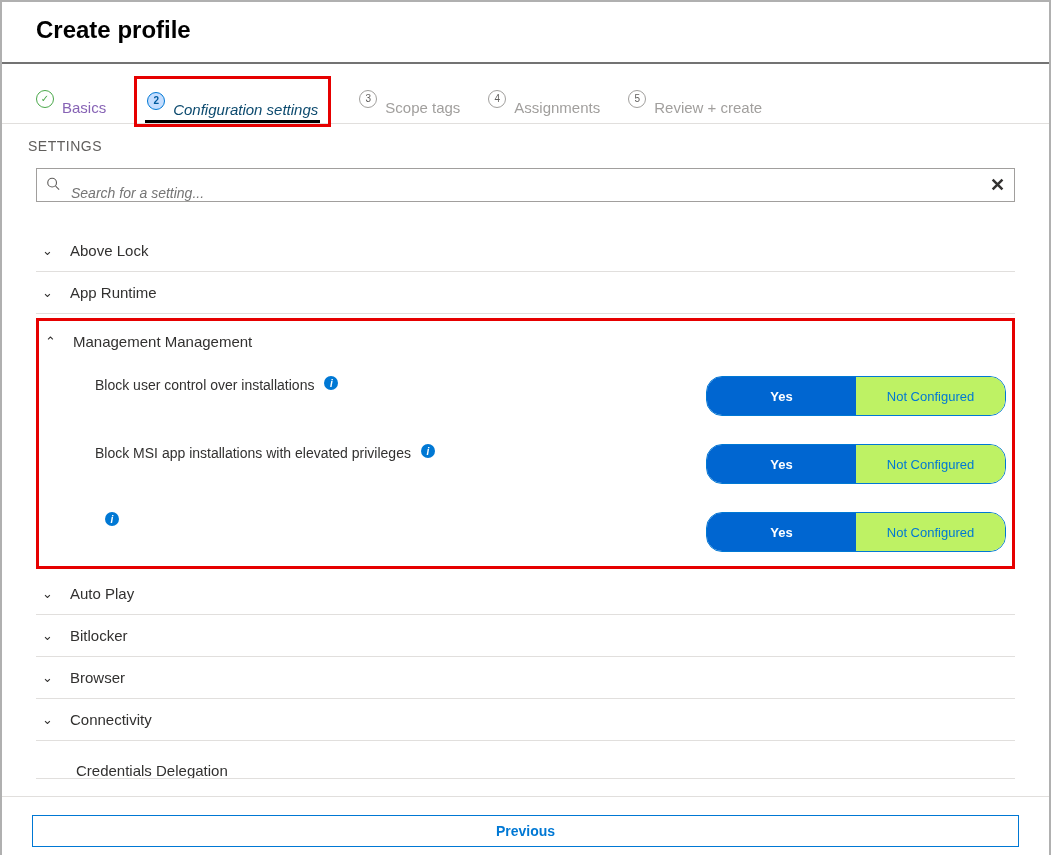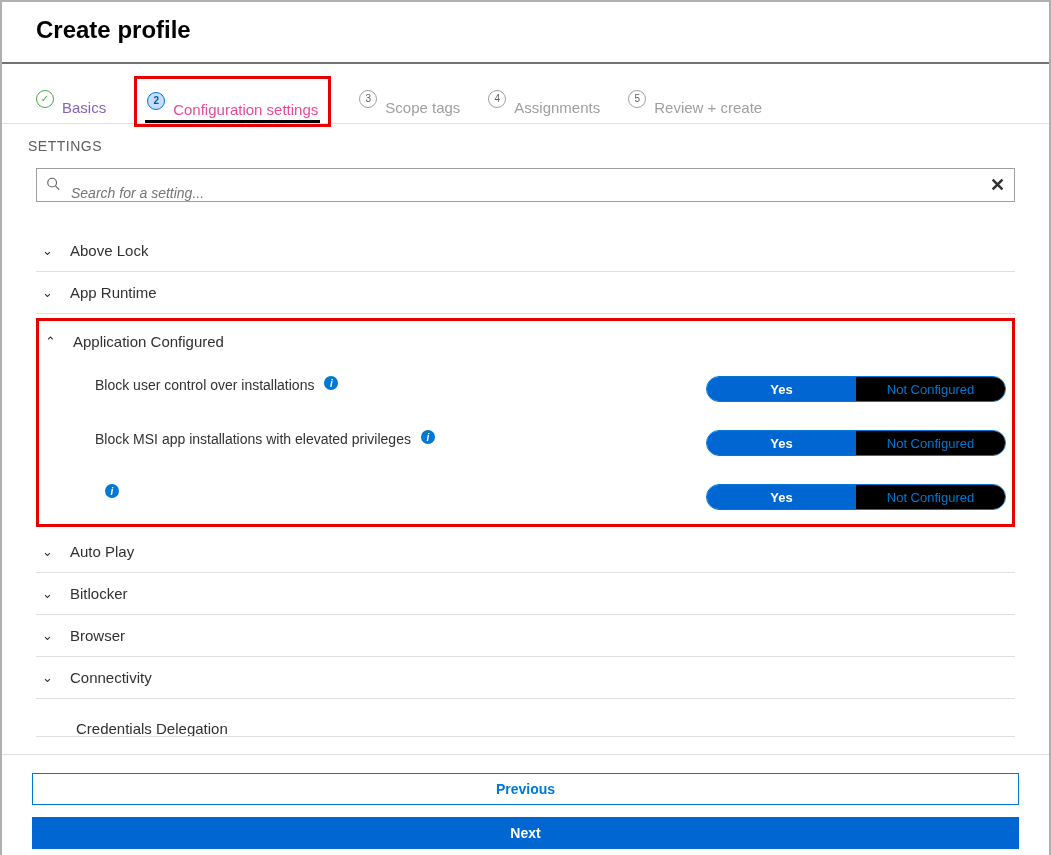--- a/index.html
+++ b/index.html
@@ -54,21 +54,21 @@
     color: #4aa84a;
   }
   .tab-icon.active {
     background: #c5deff;
     border-color: #0078d4;
     color: #005a9e;
     font-weight: 600;
   }
   .tab-label { color: #a19f9d; margin-top: 18px; }
   .tab-label.done { color: #8763b5; }
-  .tab-label.active { color: #ec4899; font-weight: 400; }
+  .tab-label.active { color: #0c4a6e; font-weight: 400; font-style: italic; }
   .tab.highlight {
     border: 3px solid #e60000;
     padding: 4px 10px 6px;
     margin-top: -6px;
     position: relative;
   }
   .tab.highlight::after {
     content: "";
     position: absolute;
     bottom: 1px;
@@ -162,33 +162,33 @@
     justify-content: center;
     margin-left: 10px;
     cursor: pointer;
   }
   .toggle {
     margin-left: auto;
     display: flex;
     border: 1px solid #0078d4;
     border-radius: 16px;
     overflow: hidden;
-    height: 26px;
+    height: 40px;
     width: 300px;
   }
   .toggle-seg {
     flex: 1;
     display: flex;
     align-items: center;
     justify-content: center;
     font-size: 13px;
     cursor: pointer;
   }
   .toggle-seg.sel { background: #0066d1; color: #fff; font-weight: 600; }
-  .toggle-seg.unsel { background: #000000; color: #0078d4; }
+  .toggle-seg.unsel { background: #bef264; color: #0078d4; }
   .cutoff {
     border-bottom: 1px solid #e1dfdd;
     padding: 10px 40px;
     color: #323130;
     font-size: 15px;
     margin: 17px 34px;
     height: 18px;
     overflow: hidden;
   }
   .cutoff span { position: relative; top: -6px; }
@@ -263,21 +263,21 @@
   </div>
   <div class="category">
     <span class="chevron">⌄</span>
     <span>App Runtime</span>
   </div>
 </div>
 
 <div class="expanded-group">
   <div class="category">
     <span class="chevron">⌃</span>
-    <span>Application Configured</span>
+    <span>Management Management</span>
   </div>
 
   <div class="setting-row">
     <span class="setting-label">Block user control over installations</span>
     <span class="info-icon">i</span>
     <div class="toggle">
       <div class="toggle-seg sel">Yes</div>
       <div class="toggle-seg unsel">Not Configured</div>
     </div>
   </div>

